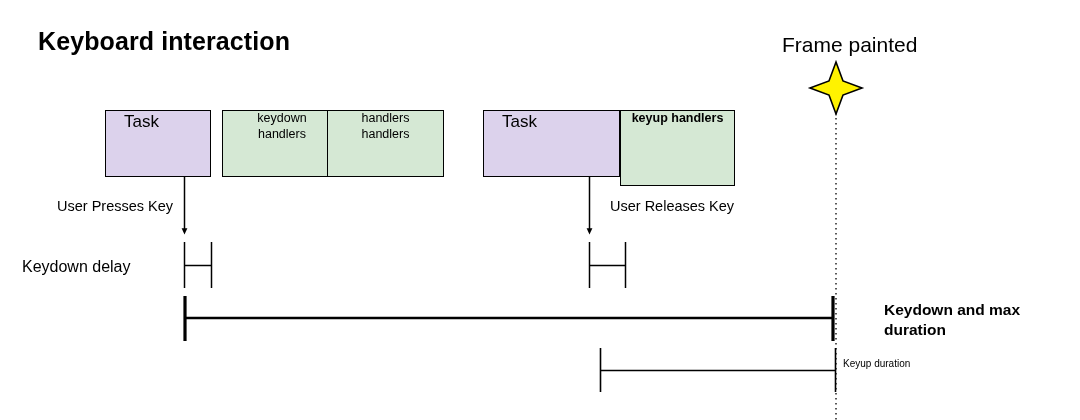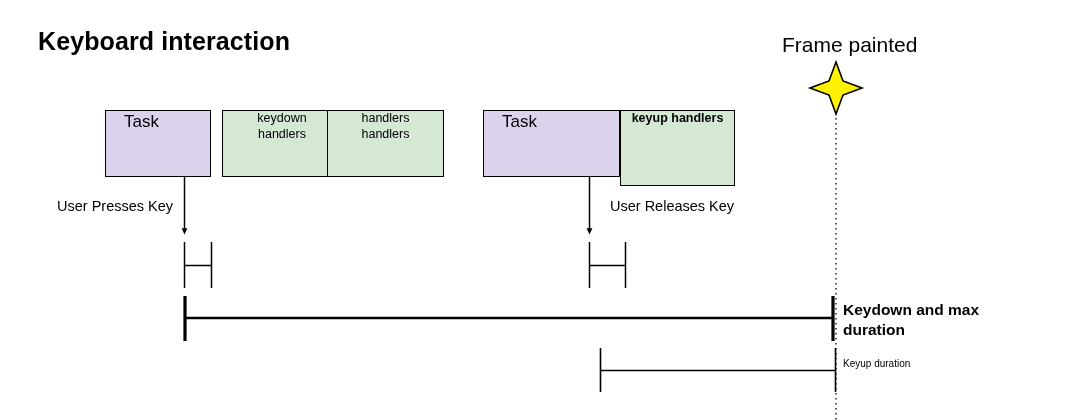--- a/index.html
+++ b/index.html
@@ -59,21 +59,21 @@
   }
   .box .box-label { display: block; }
 
   
   .lbl {
     position: absolute;
     font-size: 14.5px;
     white-space: nowrap;
     line-height: 1.3;
   }
-  .lbl.bold { font-weight: bold; white-space: normal; }
+  .lbl.bold { font-weight: bold; white-space: normal; margin-left: 41px; }
 
   #user-presses-key { left: 41px;  top: 197px; margin-left: 16px; }
   #user-releases-key{ left: 610px; top: 197px; text-align: center; }
   #keydown-delay    { left: 22px;  top: 257px; font-size: 16px; }
   #keyup-delay      { left: 645px; top: 257px; font-size: 16px; }
   #keydown-max-dur  { left: 843px; top: 300px; font-size: 15.5px; width: 185px; }
   #keyup-dur        { left: 843px; top: 357px; font-size: 10px; }
   #frame-painted    { left: 782px; top: 31px;  font-size: 21px; }
 </style>
 </head>
@@ -136,16 +136,17 @@
     <span class="box-label">Task</span>
   </div>
 
   <div class="box handler" style="left:620px; top:110px; width:115px; height:76px;font-weight:bold;">
     <span class="box-label">keyup handlers</span>
   </div>
 
   <div class="lbl" id="user-presses-key">User Presses Key</div>
   <div class="lbl" id="user-releases-key">User Releases Key</div>
 
+  <div class="lbl" id="keydown-delay">Keydown delay</div>
   <div class="lbl bold" id="keydown-max-dur">Keydown and max duration</div>
   <div class="lbl" id="keyup-dur">Keyup duration</div>
 
 </div>
 
 </body></html>

